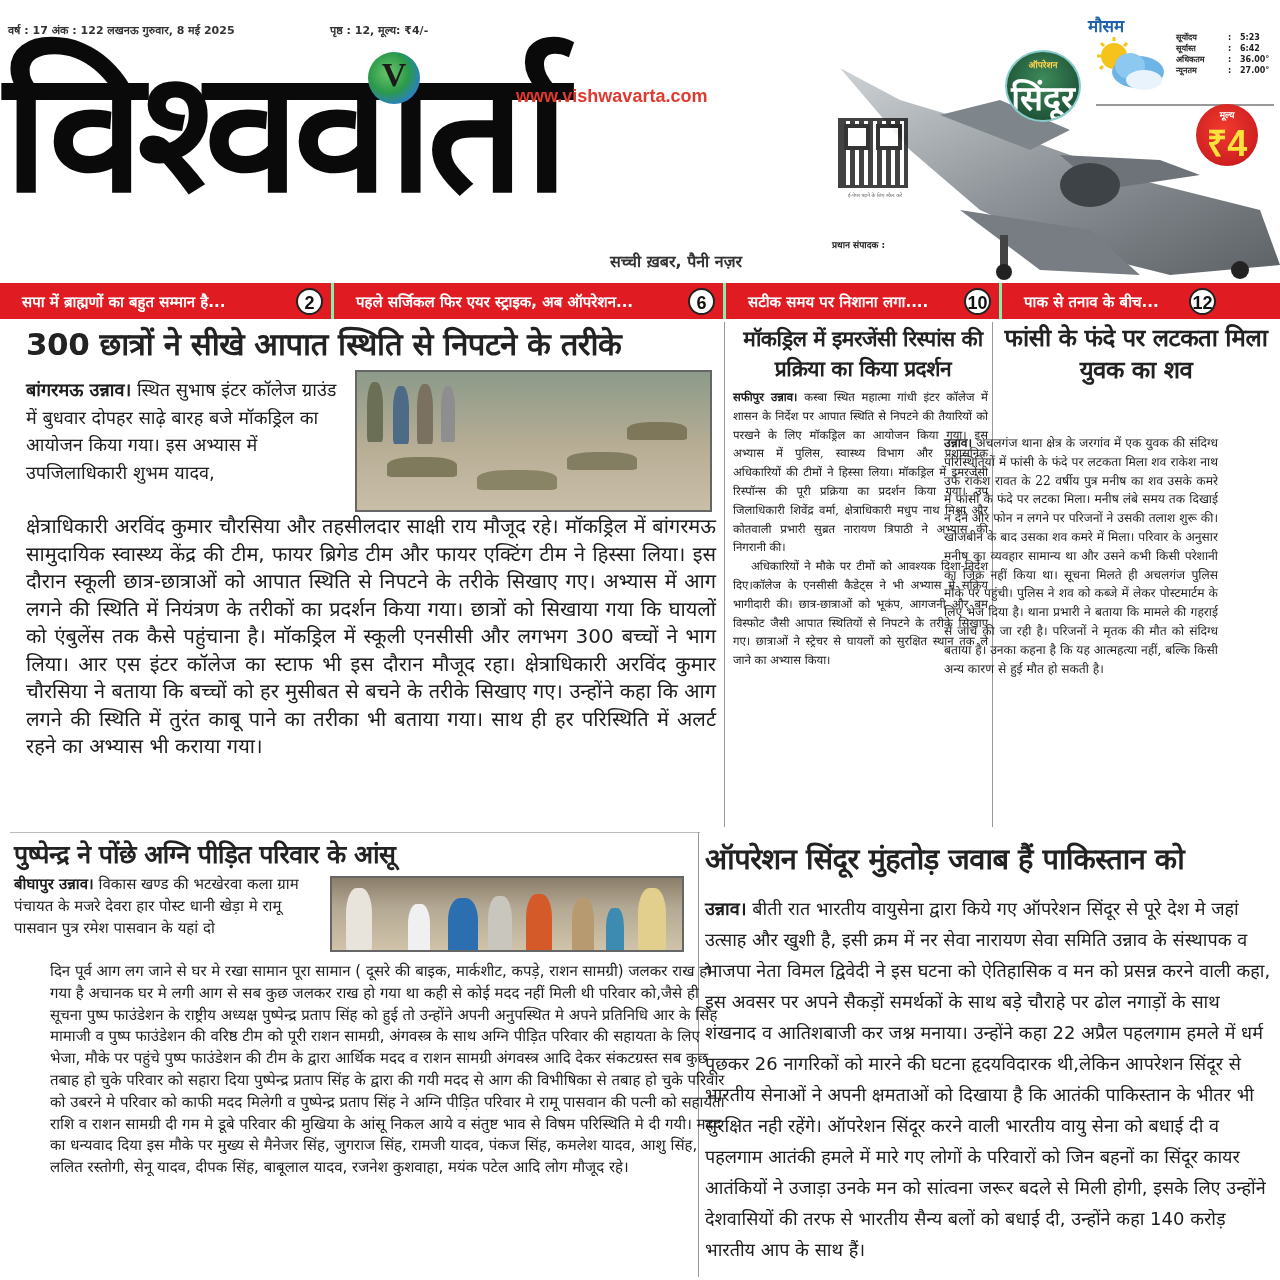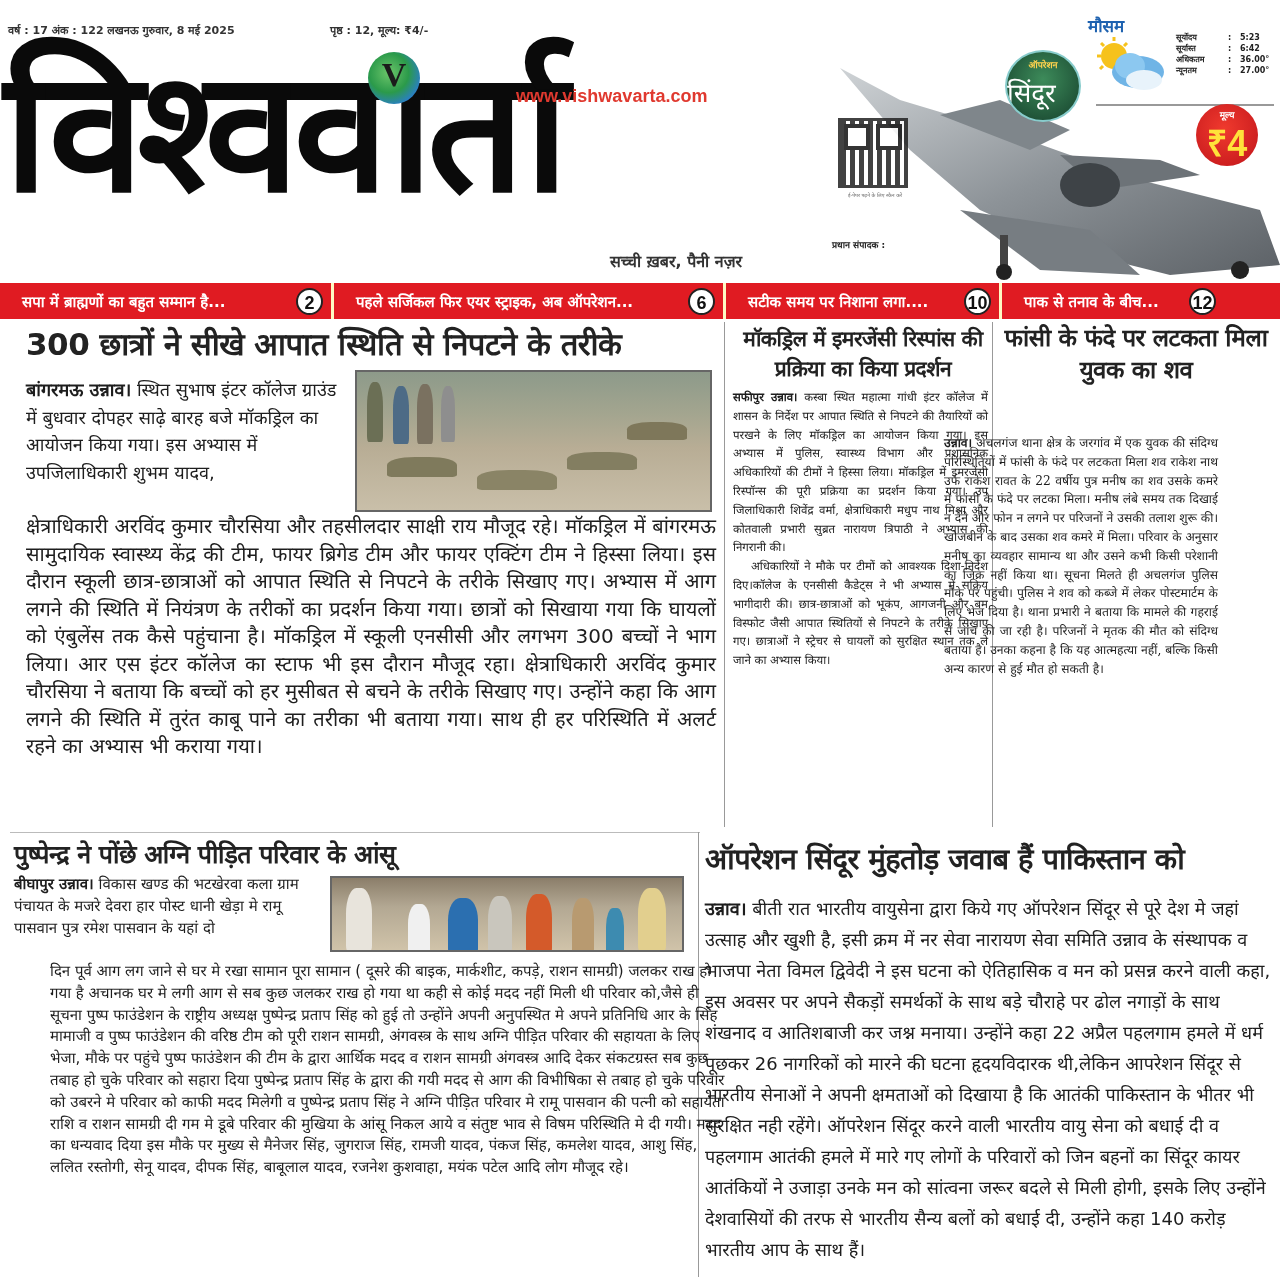--- a/index.html
+++ b/index.html
@@ -19,36 +19,36 @@
   .qr { position: absolute; left: 838px; top: 118px; width: 70px; height: 70px; border: 3px solid #222; background:
      repeating-linear-gradient(90deg, #222 0 5px, #fff 5px 9px), #fff; opacity: .85; }
   .qr::before { content: ""; position: absolute; left: 3px; top: 3px; width: 18px; height: 18px; border: 4px solid #111; background: #fff; }
   .qr::after { content: ""; position: absolute; right: 3px; top: 3px; width: 18px; height: 18px; border: 4px solid #111; background: #fff; }
   .qr-caption { position: absolute; left: 838px; top: 192px; width: 74px; font-size: 5px; color: #666; text-align: center; }
   .editor-label { position: absolute; left: 832px; top: 238px; font-size: 9px; font-weight: bold; color: #222; white-space: nowrap; }
   .jet { position: absolute; left: 840px; top: 60px; width: 440px; height: 220px; }
   .op-badge { position: absolute; left: 1005px; top: 50px; width: 76px; height: 72px; border-radius: 50%;
      background: radial-gradient(circle at 50% 40%, #3d8b5a 0%, #1d4f35 80%); border: 2px solid #8cc; overflow: hidden; }
   .op-badge .op-small { position: absolute; top: 6px; width: 100%; text-align: center; font-size: 9px; color: #ffd34d; font-weight: bold; }
-  .op-badge .op-big { position: absolute; top: 22px; width: 100%; font-size: 26px; color: #fff; font-weight: normal; }
+  .op-badge .op-big { position: absolute; top: 22px; width: 100%; text-align: center; font-size: 34px; color: #fff; font-weight: bold; }
   .weather { position: absolute; left: 1088px; top: 14px; width: 188px; height: 96px; }
   .weather-title { position: absolute; left: 0; top: 0; font-size: 17px; font-weight: bold; color: #1e62b0; }
   .weather-icon { position: absolute; left: 4px; top: 22px; width: 74px; height: 58px; }
   .weather-rows { position: absolute; left: 88px; top: 18px; font-size: 8px; font-weight: bold; color: #222; }
   .weather-rows .wrow { display: flex; height: 11px; line-height: 11px; }
   .weather-rows .wk { width: 52px; }
   .weather-rows .wc { width: 12px; }
   .weather-rule { position: absolute; left: 8px; top: 90px; width: 178px; height: 2px; background: #999; }
   .price-badge { position: absolute; left: 1196px; top: 104px; width: 62px; height: 62px; border-radius: 50%; background: radial-gradient(circle at 45% 40%, #f03a2e, #c0141a); }
   .price-badge .pl { position: absolute; top: 4px; width: 100%; text-align: center; font-size: 9px; color: #fff; font-weight: bold; }
   .price-badge .pv { position: absolute; top: 14px; width: 100%; text-align: center; font: bold 36px "Liberation Sans", sans-serif; color: #ffe23a; }
 
   
   .teasers { position: absolute; left: 0; top: 283px; width: 1280px; height: 36px; display: flex; background: #e01b22; }
-  .teaser { position: relative; height: 36px; display: flex; align-items: center; padding-left: 22px; border-right: 3px solid #fef9c3; }
+  .teaser { position: relative; height: 36px; display: flex; align-items: center; padding-left: 22px; border-right: 3px solid #86efac; }
   .teaser:last-child { border-right: none; }
   .teaser .tt { color: #fff; font-size: 15px; font-weight: bold; white-space: nowrap; }
   .teaser .tn { position: absolute; right: 8px; top: 5px; width: 27px; height: 27px; border-radius: 50%; background: #fff; color: #111;
      font: bold 18px "Liberation Sans", sans-serif; text-align: center; line-height: 27px; border: 2px solid #222; }
 
   
   .headline { position: absolute; font-weight: bold; color: #222; white-space: nowrap; letter-spacing: -0.5px; }
   .body-text { position: absolute; color: #1d1d1d; }
   .body-text .dateline { font-weight: bold; }
   .photo { position: absolute; border: 2px solid #666; overflow: hidden; }

